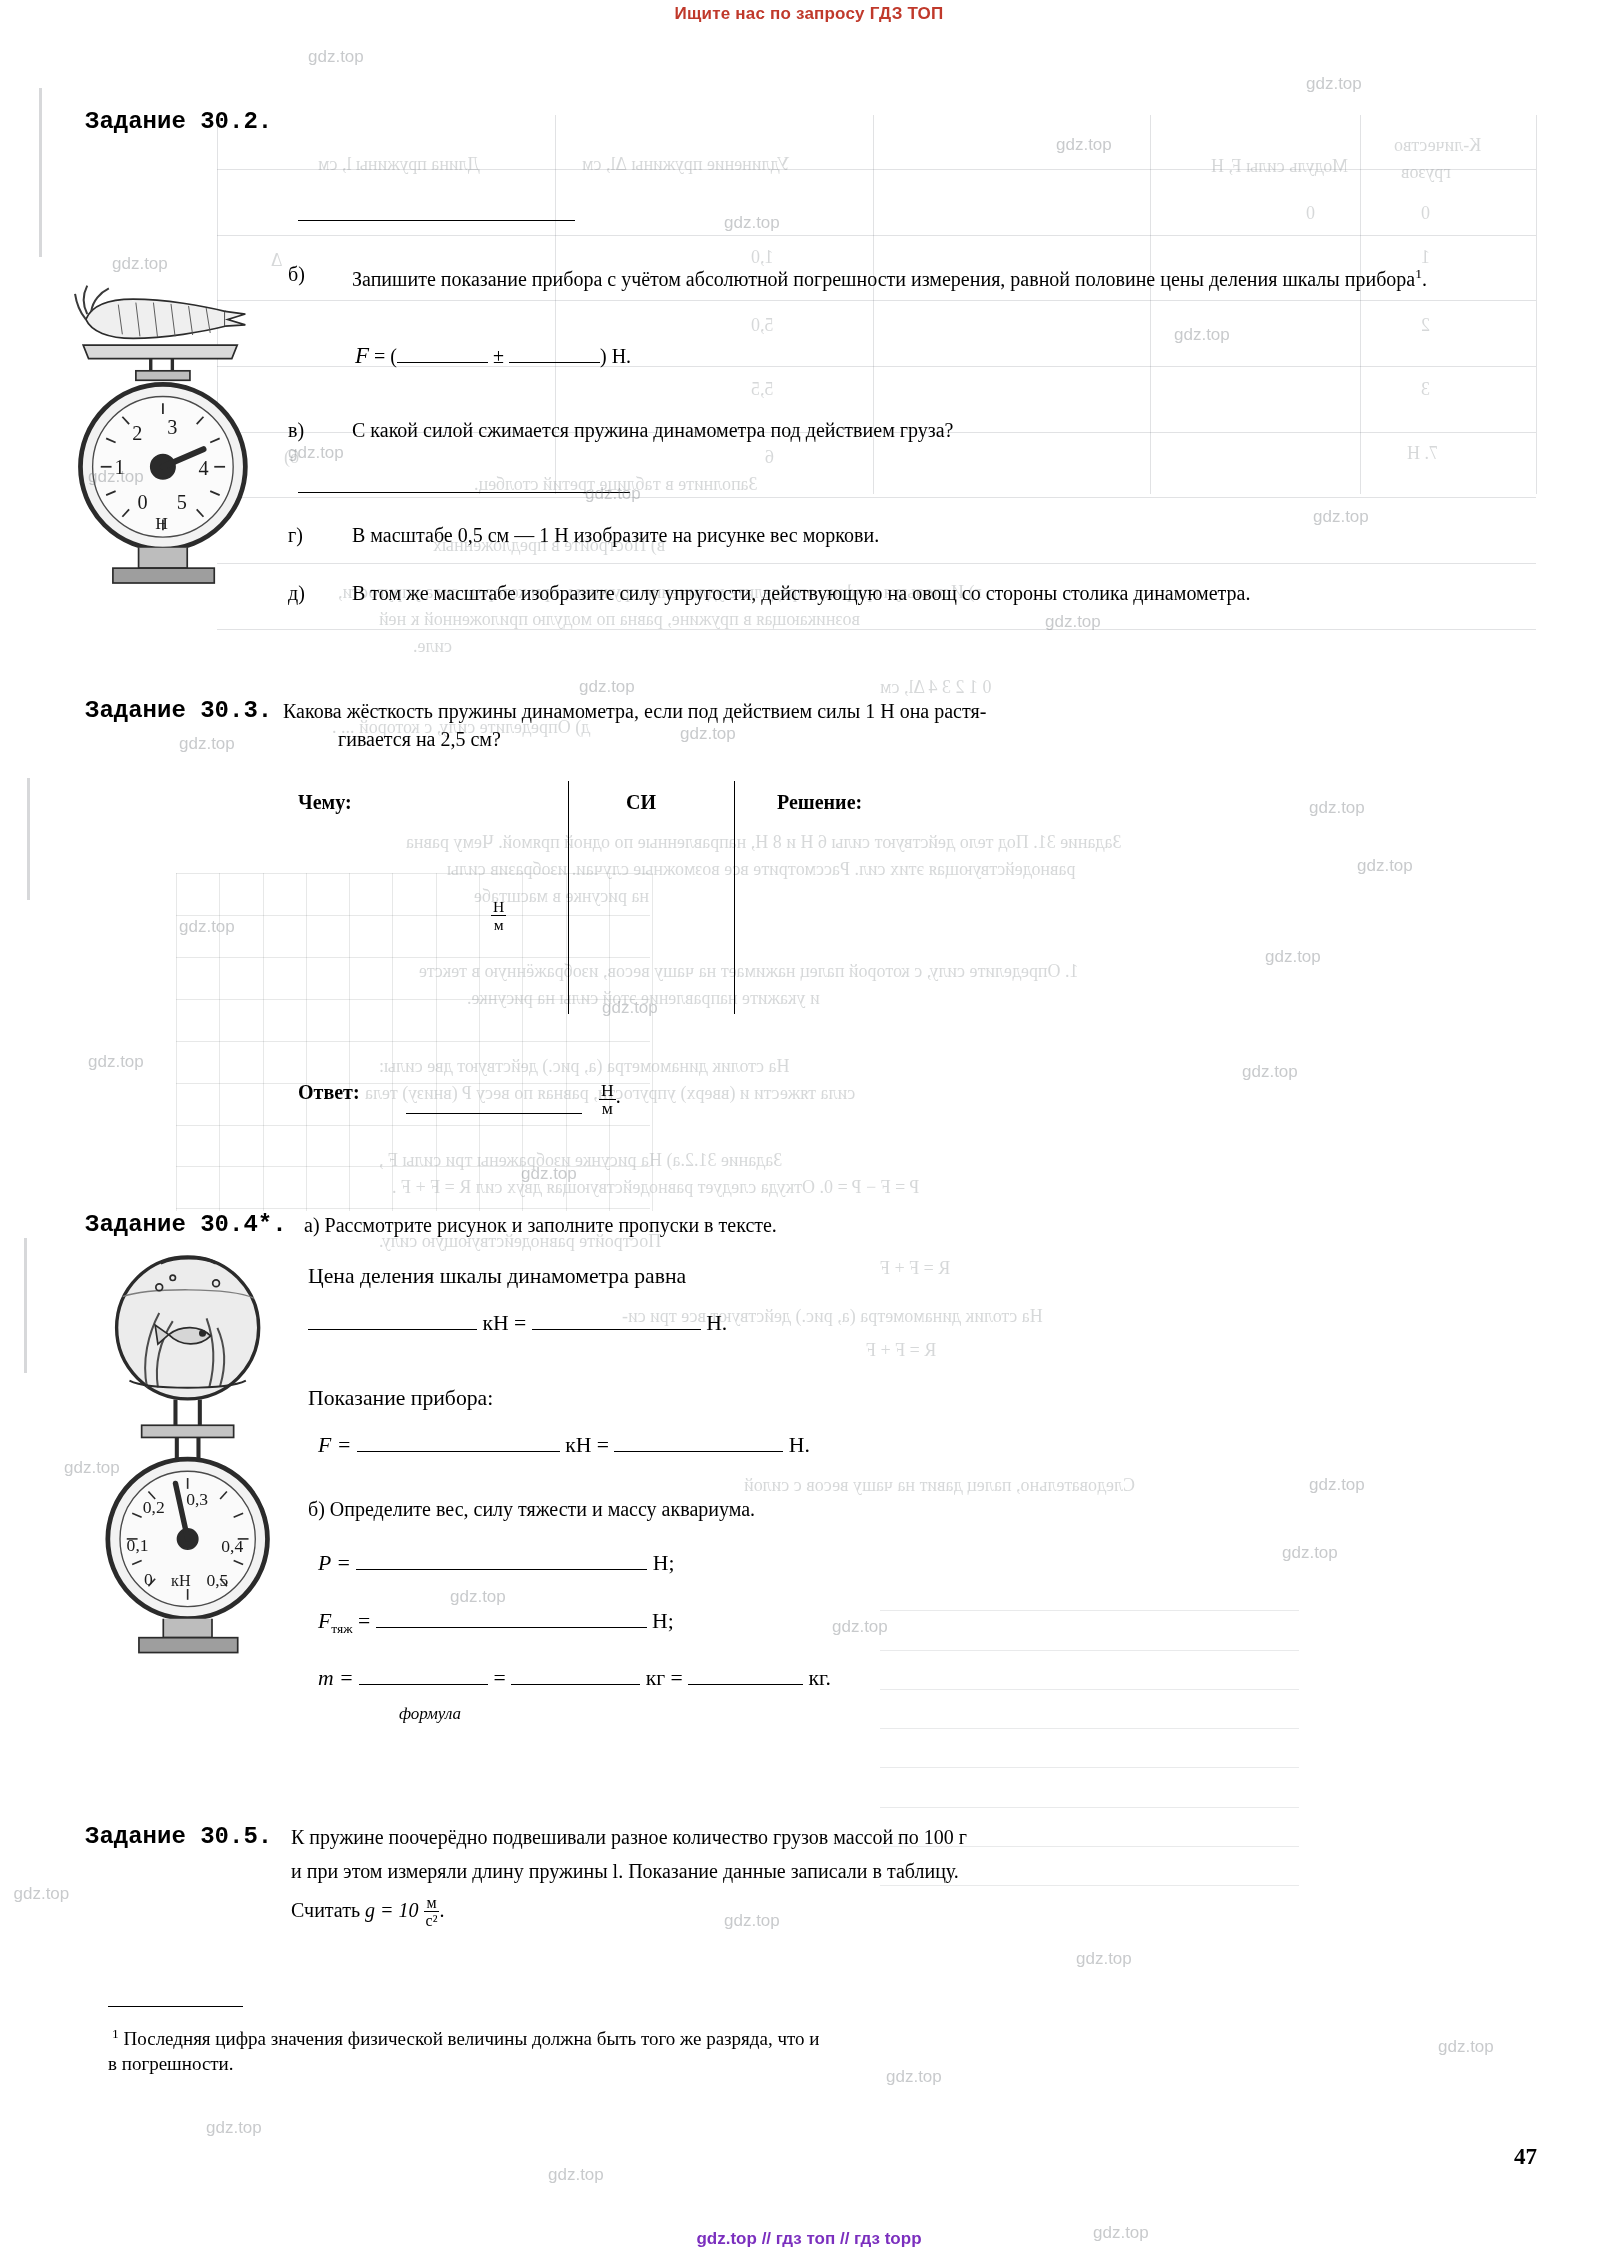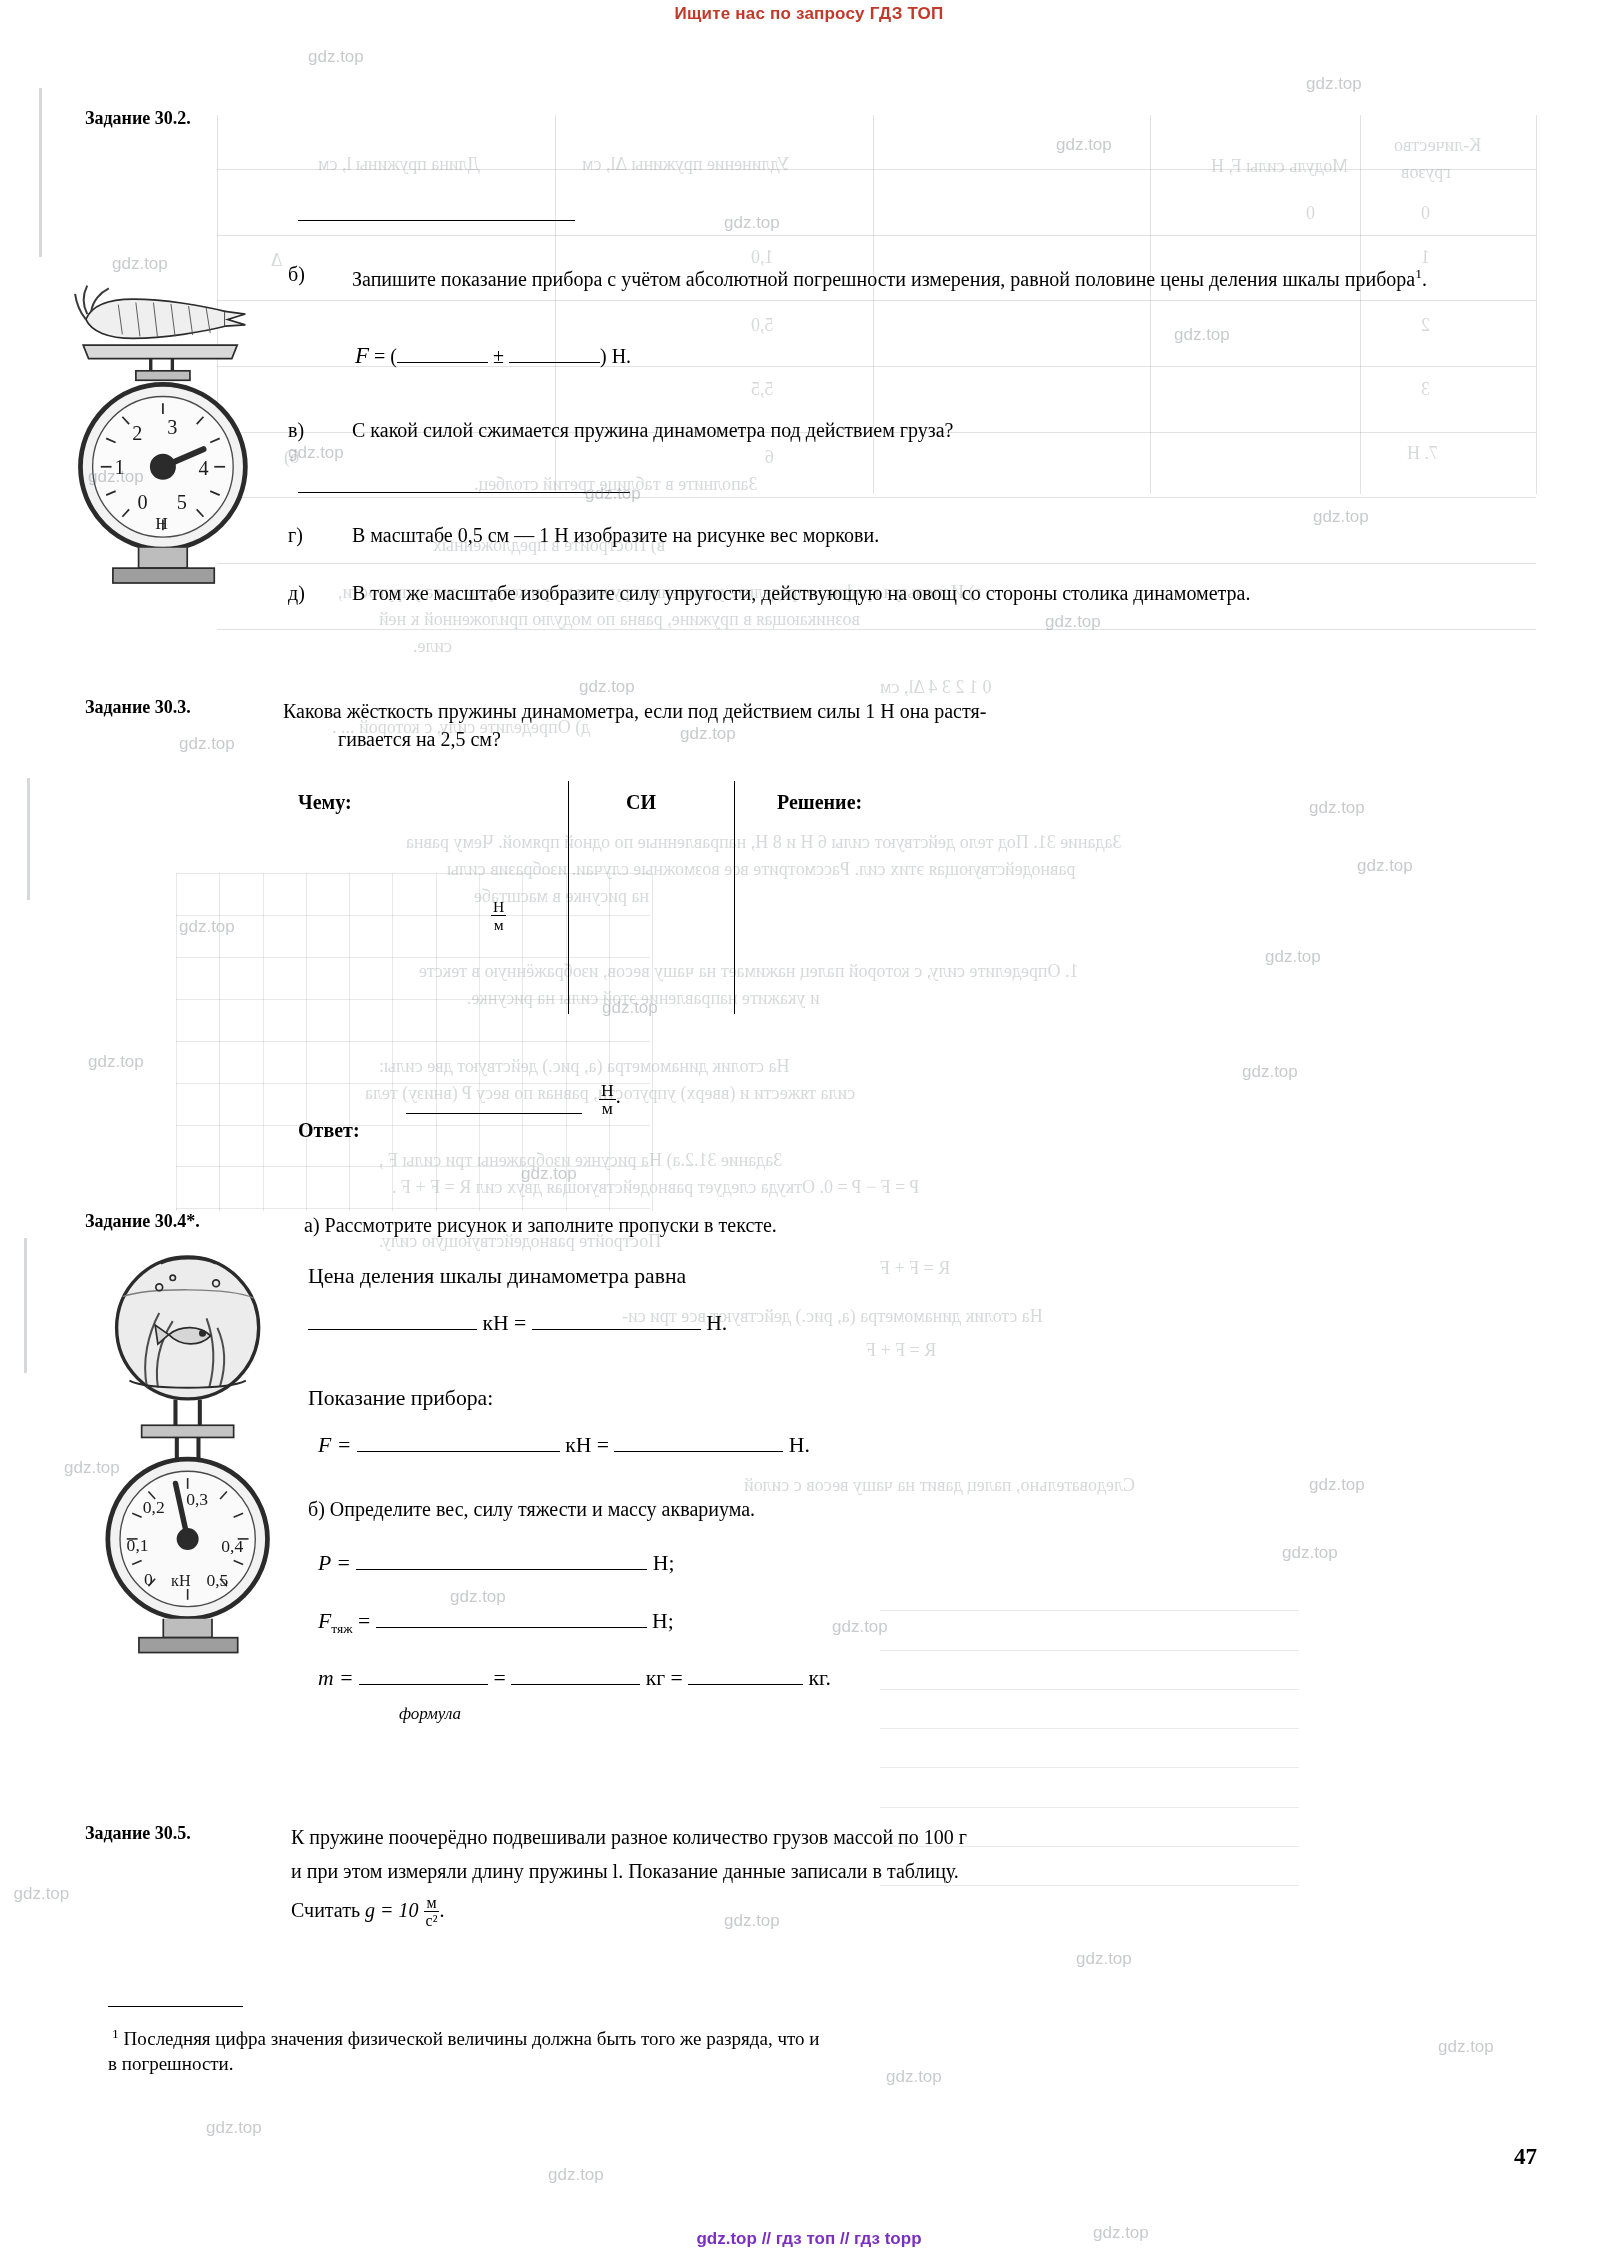--- a/index.html
+++ b/index.html
@@ -46,21 +46,22 @@
     position:absolute;
     color:rgba(110,115,120,0.38);
     font-family:"Liberation Sans", sans-serif;
     font-size:17px;
     white-space:nowrap;
     pointer-events:none;
   }
   .task-no {
     position:absolute;
     font-weight:bold;
-    font-size:18px;
+    font-size:24px;
+    font-family:Liberation Mono, monospace;
   }
   .txt {
     position:absolute;
     font-size:20px;
     line-height:28px;
   }
   .txt.b { font-weight:bold; }
   .it { font-style:italic; }
   .rule {
     position:absolute;
@@ -295,21 +296,21 @@
   <div class="vrule" style="left:568px; top:781px; height:233px;"></div>
   <div class="vrule" style="left:734px; top:781px; height:233px;"></div>
 
   <div style="position:absolute; left:491px; top:899px;">
     <span class="frac">
       <span class="num">Н</span>
       <span class="den">м</span>
     </span>
   </div>
 
-  <div class="txt b" style="left:298px; top:1116px;">Ответ:</div>
+  <div class="txt b" style="left:298px; top:1078px;">Ответ:</div>
   <div class="rule" style="left:406px; top:1113px; width:176px;"></div>
   <div style="position:absolute; left:599px; top:1083px;">
     <span class="frac" style="font-size:17.6px;">
       <span class="num">Н</span>
       <span class="den">м</span>
     </span><span style="font-size:20px;">.</span>
   </div>
 
   <div class="task-no" style="left:85px; top:1211px;">Задание 30.4*.</div>
   <div class="txt" style="left:304px; top:1211px; width:1150px;">

